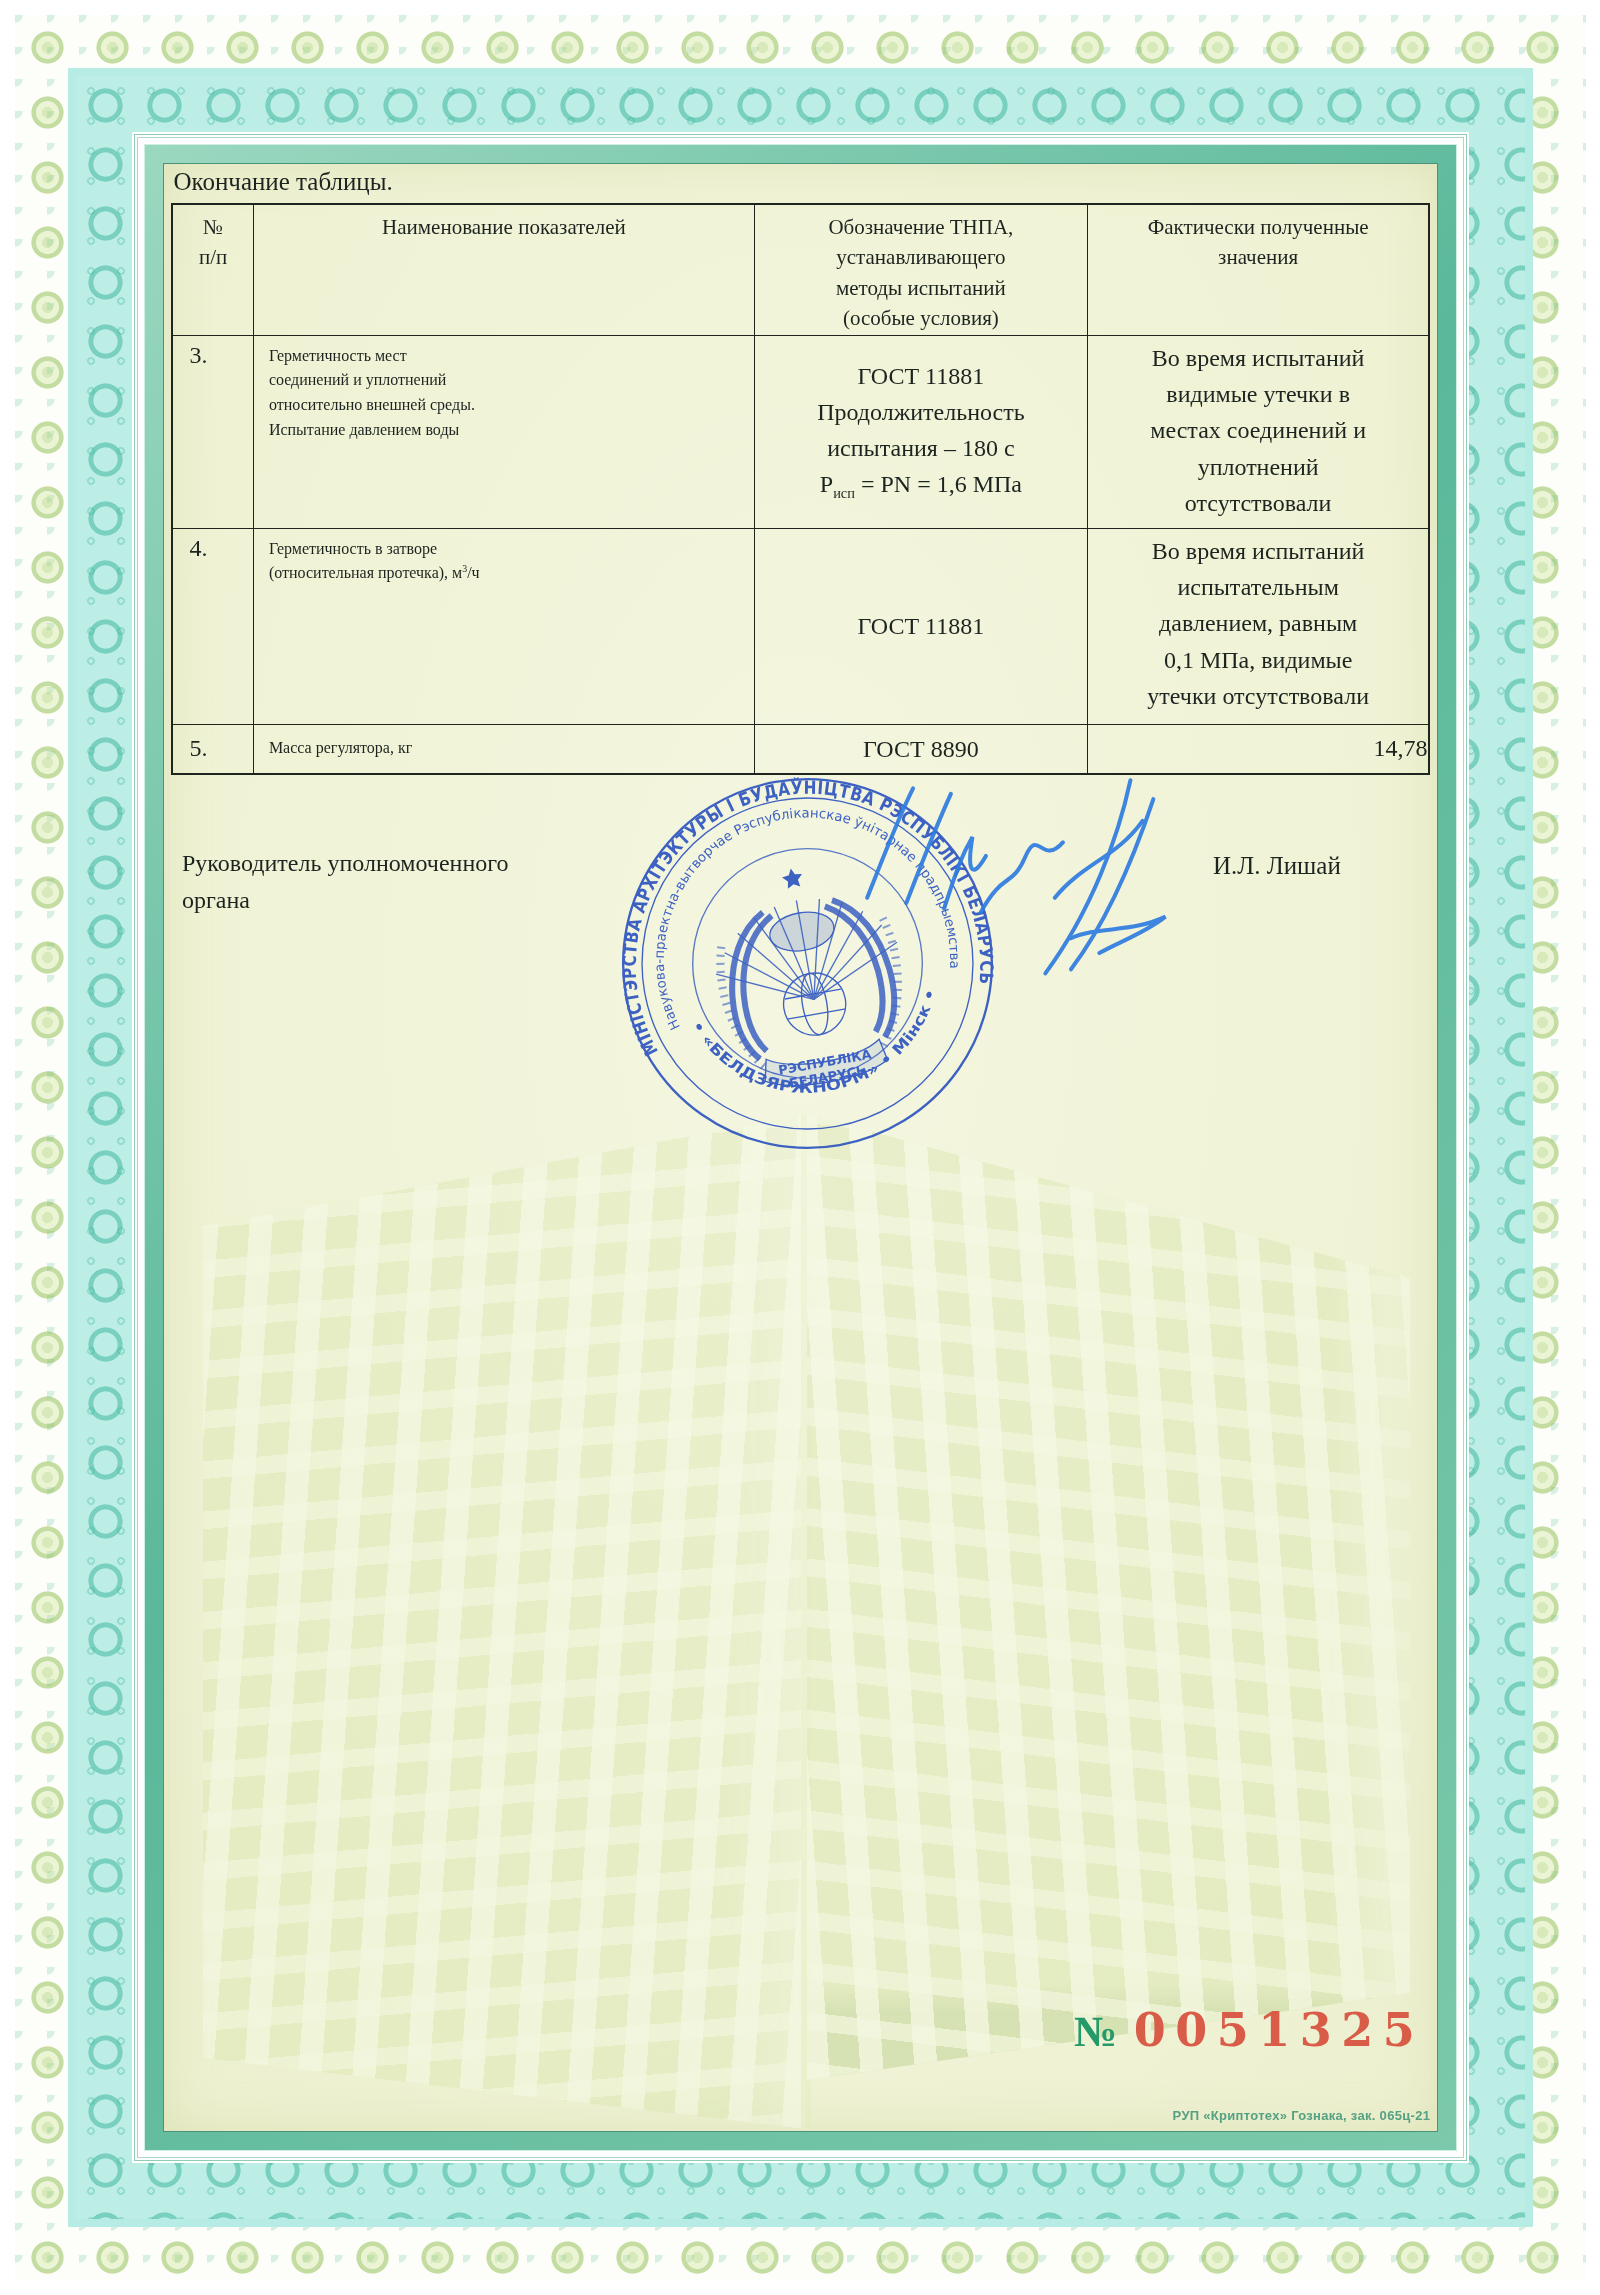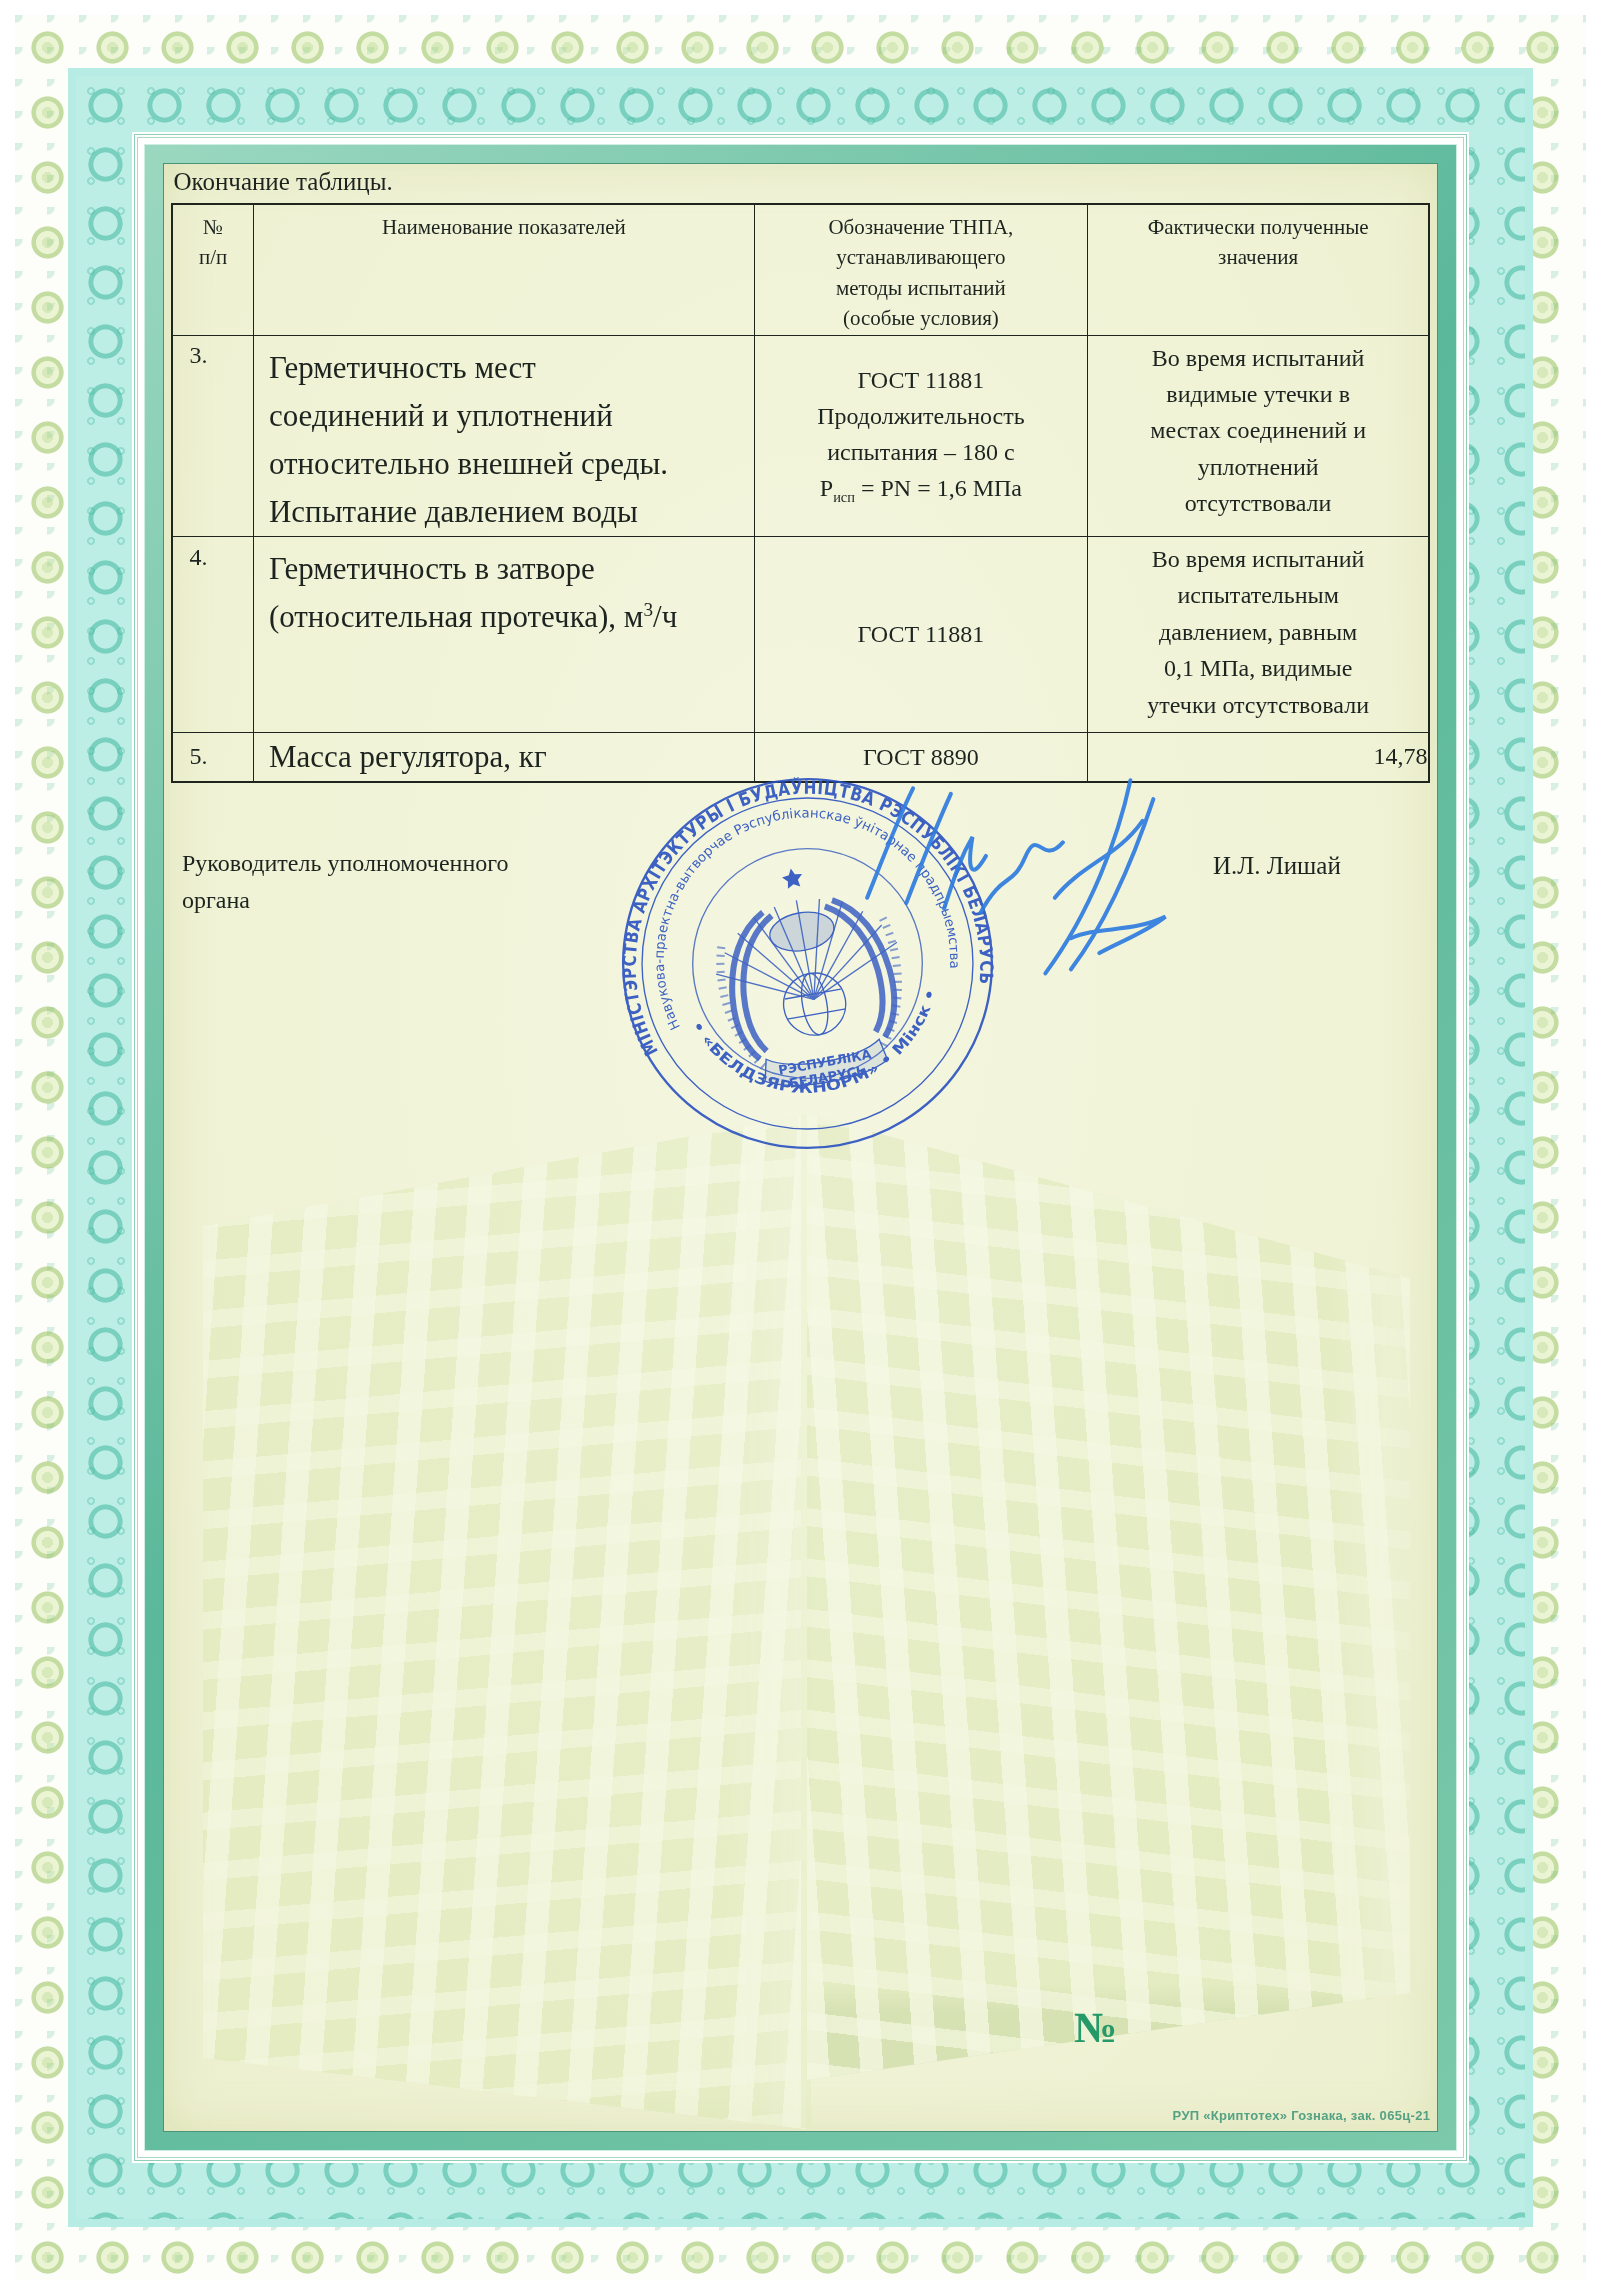--- a/index.html
+++ b/index.html
@@ -51,21 +51,21 @@
     background:linear-gradient(to bottom, rgba(236,244,210,.9), rgba(222,234,186,.7));}
 
   
   .doc-title{position:absolute;left:9.5px;top:4px;font-size:25px;color:#1d2420;}
   table.spec{position:absolute;left:7.4px;top:39px;width:1258px;border-collapse:collapse;
     table-layout:fixed;color:#1d2420;}
   table.spec td,table.spec th{border:1.4px solid #1f241f;font-weight:normal;}
   table.spec{border:2px solid #1f241f;}
   .th{font-size:21px;text-align:center;vertical-align:top;padding-top:6.8px;white-space:pre-line;line-height:1.45;}
   td.c-num{font-size:24px;text-align:left;vertical-align:top;padding:6.8px 0 0 16px;}
-  td.c-name{font-size:31px;text-align:left;vertical-align:top;padding:8px 9.5px 0 15px;line-height:1.55;}
+  td.c-name{font-size:16px;text-align:left;vertical-align:top;padding:8px 9.5px 0 15px;line-height:1.55;}
   td.c-name .pre, .pre{white-space:pre-line;}
   td.c-tnpa{font-size:24px;text-align:center;vertical-align:middle;line-height:1.5;padding:2.7px 5.4px;}
   td.c-act{font-size:24px;text-align:center;vertical-align:top;padding:4px 6.8px 0 6.8px;line-height:1.52;}
   td.c-val{font-size:24px;text-align:right;vertical-align:middle;}
   sub.small{font-size:.6em;text-align:center;}
   sup.small{font-size:.62em;}
 
   
   .sig-label{position:absolute;left:18px;top:681px;width:392px;font-size:24px;line-height:1.55;color:#1d2420;}
   .sig-name{position:absolute;left:1049px;top:688px;font-size:25px;color:#1d2420;}
@@ -231,19 +231,20 @@
         <path d="M196,232 C230,170 242,196 262,150 C282,104 286,164 318,128"></path>
         <path d="M306,210 C346,160 398,150 436,96"></path>
         <path d="M418,36 C400,120 360,230 292,322"></path>
         <path d="M452,64 C420,160 380,250 330,316"></path>
         <path d="M330,270 C370,252 420,262 470,238 C440,262 400,276 372,292"></path>
       </g>
     </svg>
 
     <div class="serial">
       <span class="no">№</span>
+      <span class="digits">0051325</span>
     </div>
 
     <div class="fineprint">РУП «Криптотех» Гознака, зак. 065ц-21</div>
 
   </div>
 </div>
 
 
 </body></html>

